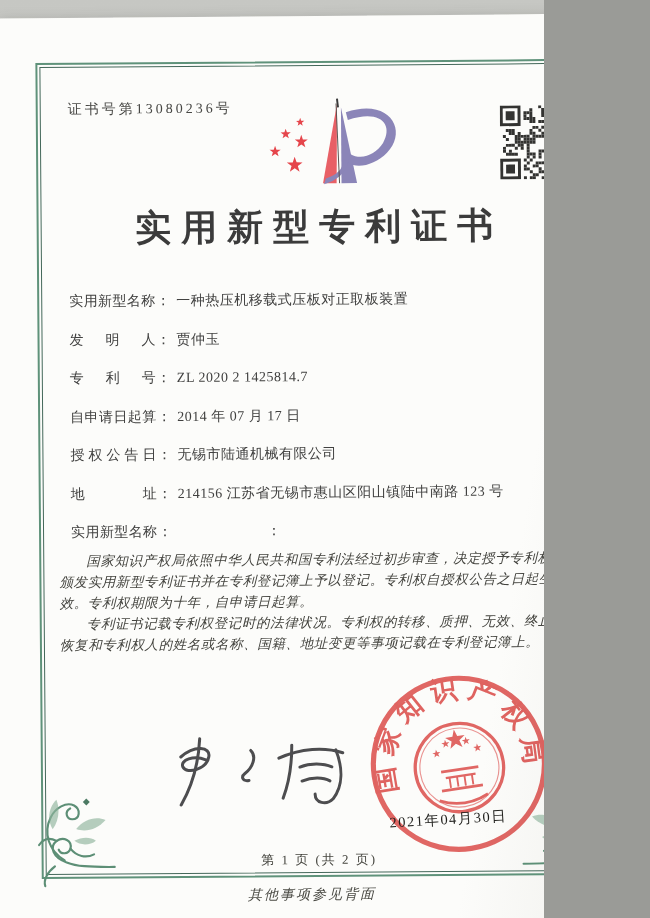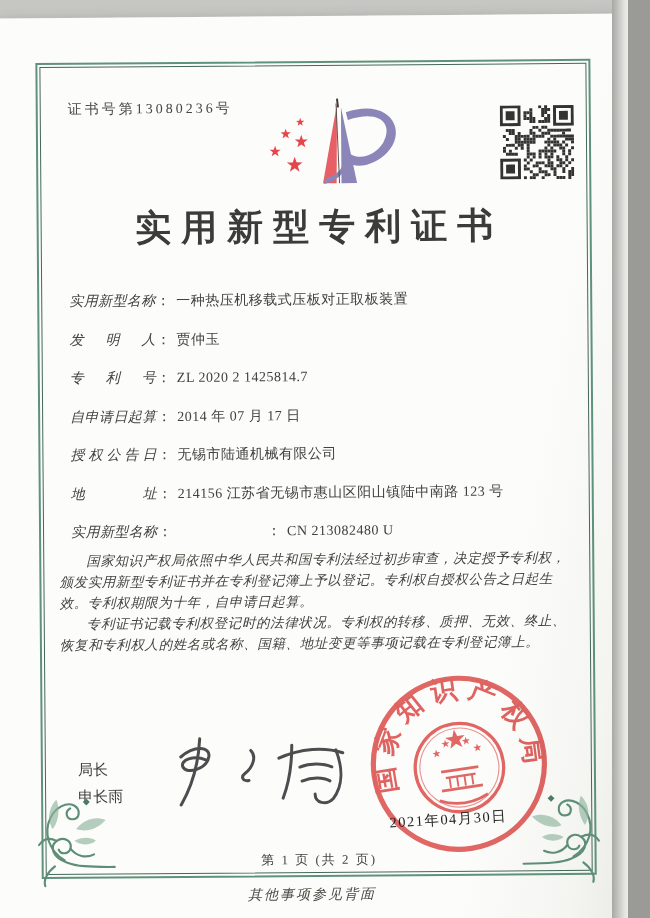--- a/index.html
+++ b/index.html
@@ -1,35 +1,35 @@
 <!DOCTYPE html>
 <html><head>
 <meta charset="utf-8">
 <style>
   html,body{margin:0;padding:0;background:#9a9b97;}
-  .photo{position:relative;width:628px;height:918px;overflow:hidden;
+  .photo{position:relative;width:544px;height:918px;overflow:hidden;
          background:linear-gradient(180deg,#c6c7c3,#d4d5d1 40%,#d9d9d5);
          font-family:"Liberation Serif","DejaVu Serif",serif;color:#3c3c3c;}
   .edge-band{position:absolute;left:612px;top:0;width:38px;height:100%;
          background:linear-gradient(90deg,#a7a8a4,#e6e6e2 35%,#f2f2ef 55%,#c2c3bf 90%,#b0b1ad);}
   .paper{position:absolute;left:-12px;top:16px;width:634px;height:920px;
          background:linear-gradient(100deg,#fcfcfa 78%,#f4f4f1 92%,#e9e9e5);
          transform:rotate(-0.45deg);transform-origin:50% 0;
          box-shadow:4px 0 3px -2px rgba(255,255,255,.7),10px 4px 14px rgba(60,60,58,.35);}
   .frame{position:absolute;left:47px;top:45px;width:551px;height:812px;
          border:2px solid #5f927a;}
   .frame::before{content:"";position:absolute;inset:2px;border:1px solid #44685a;}
   .cert-no{position:absolute;left:30px;top:36px;font-size:14px;letter-spacing:3px;color:#474744;}
   .logo{position:absolute;left:204px;top:30px;width:177px;height:107px;}
   .qr{position:absolute;left:462px;top:44px;width:74px;height:74px;}
   .title{position:absolute;left:0;top:140px;width:100%;text-align:center;
          font-size:36px;font-weight:bold;letter-spacing:10px;text-indent:10px;color:#3b3b3b;}
   .fields{position:absolute;left:30px;top:218px;width:505px;}
   .frow{height:38.5px;display:flex;align-items:center;font-size:14px;color:#414140;}
-  .flabel{display:inline-block;width:86px;text-align:justify;text-align-last:justify;font-style:italic;}
+  .flabel{display:inline-block;width:86px;text-align:justify;text-align-last:justify;}
   .fcolon{margin:0 6px 0 1px;}
   .fvalue{letter-spacing:.5px;}
   .grant-gap{width:88px;}
   .paras{position:absolute;left:18px;top:486px;width:517px;font-size:13.5px;line-height:21px;
          font-style:italic;letter-spacing:.6px;color:#44443f;}
   .paras p{margin:0;text-indent:2em;}
   .officer{position:absolute;left:35px;top:692px;font-size:15px;line-height:27px;color:#3e3e3c;}
   .signature{position:absolute;left:110px;top:668px;width:205px;height:80px;}
   .seal{position:absolute;left:322px;top:608px;width:188px;height:188px;
         opacity:.86;mix-blend-mode:multiply;}
@@ -338,33 +338,28 @@
         <div class="frow">
           <span class="flabel">地址</span>
             <span class="fcolon">：</span>
             <span class="fvalue">214156 江苏省无锡市惠山区阳山镇陆中南路 123 号</span>
         </div>
         <div class="frow">
           <span class="flabel">实用新型名称</span>
             <span class="fcolon">：</span>
           <span class="grant-gap"></span>
             <span class="fcolon">：</span>
-            <span class="fvalue">CN 213082480 U</span>
         </div>
       </div>
 
       <div class="paras">
         <p>国家知识产权局依照中华人民共和国专利法经过初步审查，决定授予专利权，颁发实用新型专利证书并在专利登记簿上予以登记。专利权自授权公告之日起生效。专利权期限为十年，自申请日起算。</p>
         <p>专利证书记载专利权登记时的法律状况。专利权的转移、质押、无效、终止、恢复和专利权人的姓名或名称、国籍、地址变更等事项记载在专利登记簿上。</p>
       </div>
 
-      <div class="officer">
-        <div>局长</div>
-        <div>申长雨</div>
-      </div>
 
       <svg class="signature" viewBox="0 0 205 78">
         <g fill="none" stroke="#4d4d4f" stroke-width="3" stroke-linecap="round" stroke-linejoin="round">
           <path d="M28,24 C42,12 58,14 56,24 C54,36 34,42 30,34 C27,27 41,22 53,27"></path>
           <path d="M47,6 C46,24 42,48 28,72"></path>
           <path d="M98,18 C104,24 100,35 92,41 C88,44 89,49 96,48"></path>
           <path d="M126,26 C148,16 172,15 190,21"></path>
           <path d="M139,13 C139,34 135,53 130,66"></path>
           <path d="M183,18 C190,36 190,54 180,67 C173,74 162,71 162,62"></path>
           <path d="M147,35 C157,31 170,31 179,35"></path>

